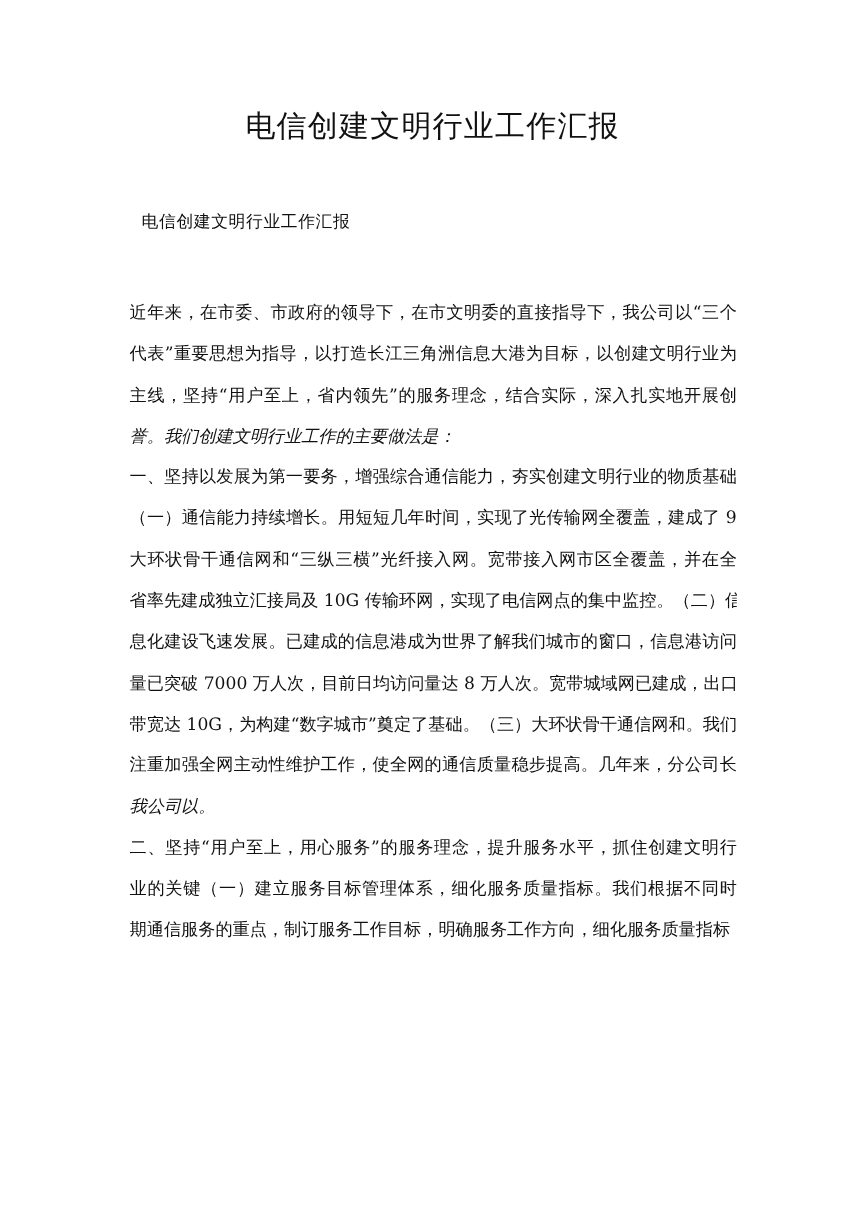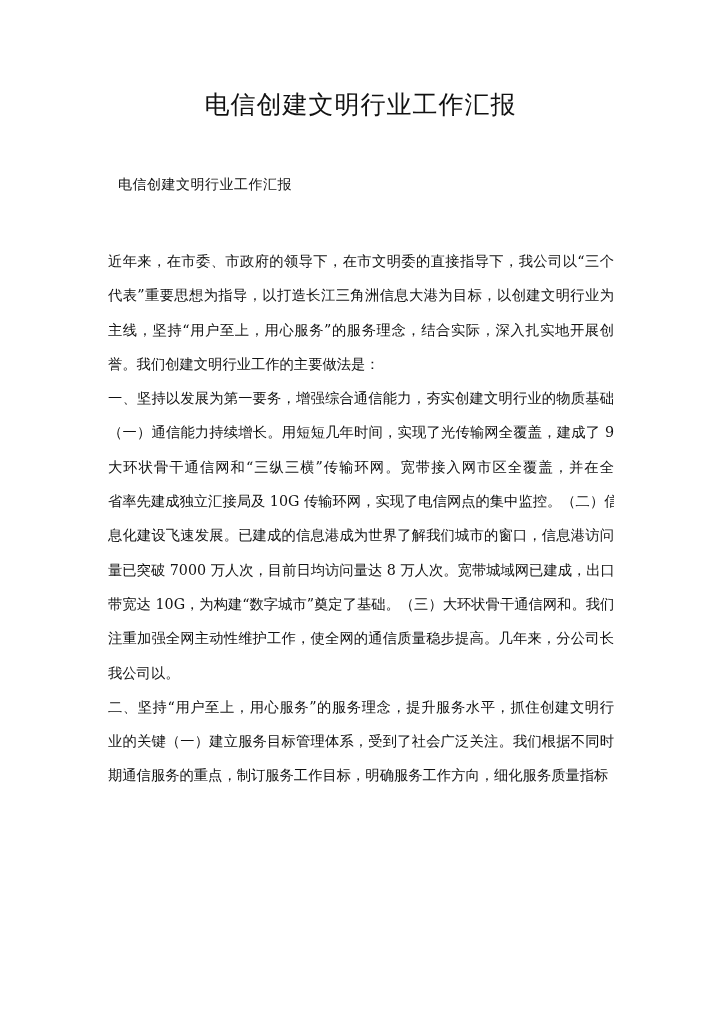--- a/index.html
+++ b/index.html
@@ -4,37 +4,37 @@
 <style>
   html, body { margin: 0; padding: 0; background: #ffffff; }
   body { width: 721px; height: 1020px; overflow: hidden; position: relative;
          font-family: "DejaVu Serif", "Liberation Serif", serif; color: #111; }
   .title { position: absolute; top: 88px; left: 0; width: 721px; text-align: center;
            font-size: 25px; letter-spacing: 1px; font-weight: normal; margin: 0; }
   .subtitle { position: absolute; top: 176px; left: 118px; font-size: 14px; margin: 0; letter-spacing: 0.5px; }
   .body { position: absolute; top: 244px; left: 108px; width: 506px; margin: 0; }
   .line { height: 34.3px; line-height: 34.3px; font-size: 14.3px; white-space: nowrap;
           text-align: justify; text-align-last: justify; overflow: hidden; }
-  .line.last { text-align-last: left; }
+  .line.last { text-align-last: left; font-style: italic; }
 </style>
 </head>
 <body>
 
 <h1 class="title">电信创建文明行业工作汇报</h1>
 <p class="subtitle">电信创建文明行业工作汇报</p>
 <div class="body" id="body">
     <div class="line">近年来，在市委、市政府的领导下，在市文明委的直接指导下，我公司以“三个</div>
     <div class="line">代表”重要思想为指导，以打造长江三角洲信息大港为目标，以创建文明行业为</div>
-    <div class="line">主线，坚持“用户至上，用心服务”的服务理念，结合实际，深入扎实地开展创</div>
+    <div class="line">主线，坚持“用户至上，省内领先”的服务理念，结合实际，深入扎实地开展创</div>
     <div class="line last">誉。我们创建文明行业工作的主要做法是：</div>
     <div class="line">一、坚持以发展为第一要务，增强综合通信能力，夯实创建文明行业的物质基础</div>
     <div class="line">（一）通信能力持续增长。用短短几年时间，实现了光传输网全覆盖，建成了 9</div>
-    <div class="line">大环状骨干通信网和“三纵三横”传输环网。宽带接入网市区全覆盖，并在全</div>
+    <div class="line">大环状骨干通信网和“三纵三横”光纤接入网。宽带接入网市区全覆盖，并在全</div>
     <div class="line">省率先建成独立汇接局及 10G 传输环网，实现了电信网点的集中监控。（二）信</div>
     <div class="line">息化建设飞速发展。已建成的信息港成为世界了解我们城市的窗口，信息港访问</div>
     <div class="line">量已突破 7000 万人次，目前日均访问量达 8 万人次。宽带城域网已建成，出口</div>
     <div class="line">带宽达 10G，为构建“数字城市”奠定了基础。（三）大环状骨干通信网和。我们</div>
     <div class="line">注重加强全网主动性维护工作，使全网的通信质量稳步提高。几年来，分公司长</div>
     <div class="line last">我公司以。</div>
     <div class="line">二、坚持“用户至上，用心服务”的服务理念，提升服务水平，抓住创建文明行</div>
-    <div class="line">业的关键（一）建立服务目标管理体系，受到了社会广泛关注。我们根据不同时</div>
+    <div class="line">业的关键（一）建立服务目标管理体系，细化服务质量指标。我们根据不同时</div>
     <div class="line">期通信服务的重点，制订服务工作目标，明确服务工作方向，细化服务质量指标，</div>
   </div>
 
 </body></html>

